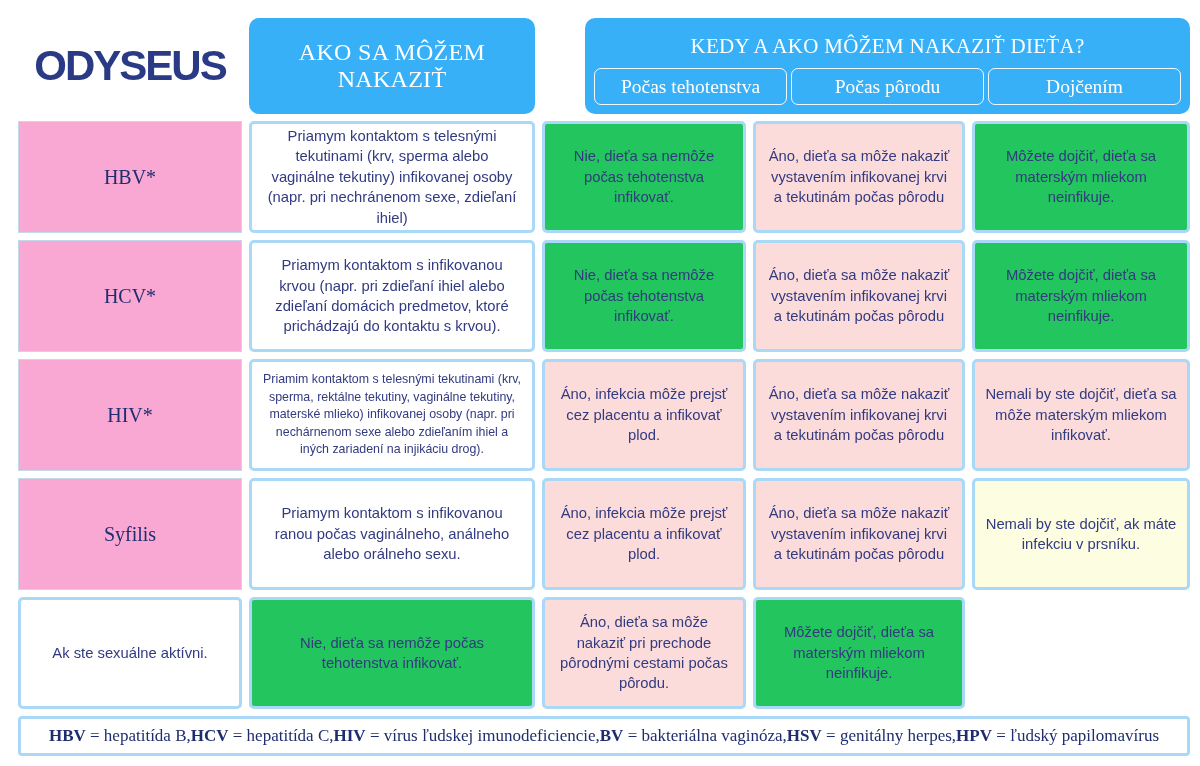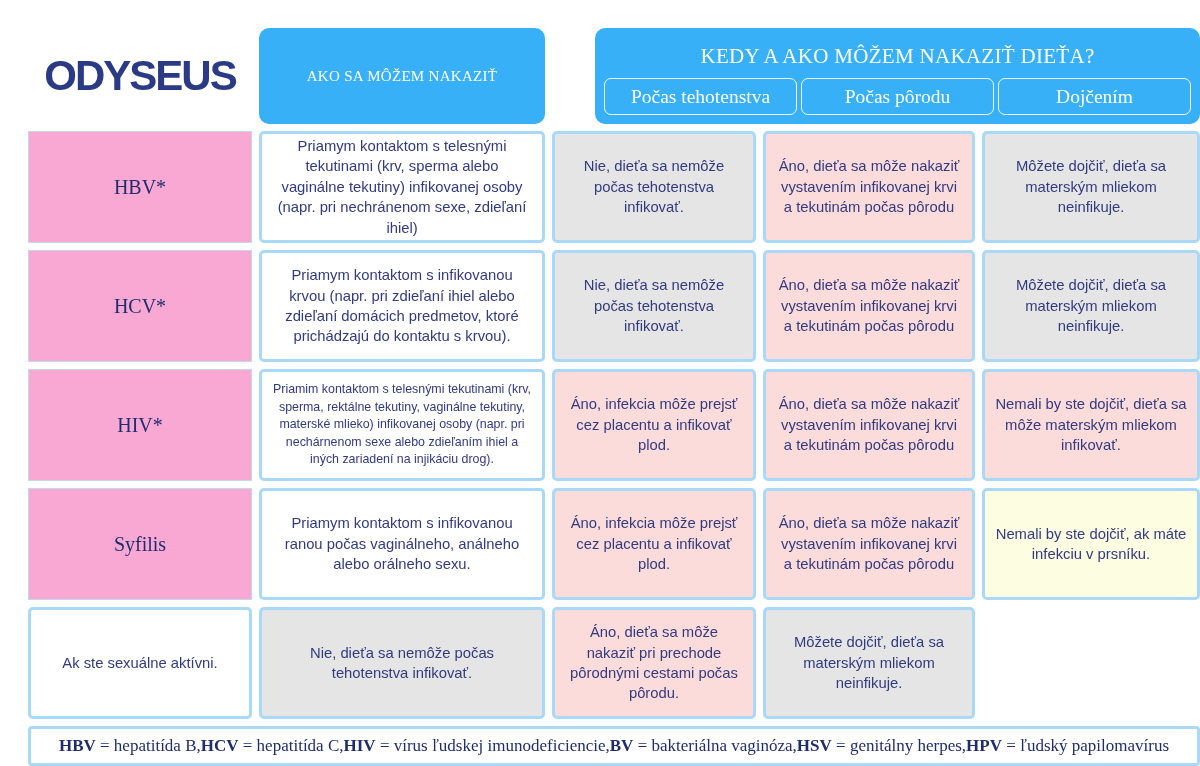--- a/index.html
+++ b/index.html
@@ -1,52 +1,52 @@
 <!DOCTYPE html>
 <html><head>
 <meta charset="utf-8">
 <style>
   html,body{margin:0;padding:0;background:#ffffff;}
   .poster{
     width:1200px;height:766px;box-sizing:border-box;background:#ffffff;
-    padding:28px;display:grid;
+    padding:18px;display:grid;
     grid-template-columns:224px 286px 204px 212px 218px;
     grid-template-rows:96px repeat(5,112px) 40px;
     gap:7px;
     font-family:"Liberation Sans",sans-serif;
   }
   .logo-cell{display:flex;align-items:center;justify-content:center;}
   .logo-text{
     font-family:"Liberation Sans",sans-serif;font-weight:800;font-size:42px;
     color:#2a3a84;letter-spacing:-2px;white-space:nowrap;
   }
   .hdr{background:#38b0f7;border-radius:10px;color:#ffffff;
     font-family:"Liberation Serif","DejaVu Serif",serif;}
   .hdr-col2{display:flex;align-items:center;justify-content:center;
-    text-align:center;font-size:15px;letter-spacing:.3px;padding:0 10px;}
+    text-align:center;font-size:24px;letter-spacing:.3px;padding:0 10px;}
   .hdr-right{grid-column:3/6;display:flex;flex-direction:column;padding:7px 9px 9px;margin-left:43px;}
   .hdr-title{flex:1;display:flex;align-items:center;justify-content:center;
     font-size:21px;letter-spacing:.3px;}
   .subcols{display:flex;gap:4px;height:37px;justify-content:center;}
   .subcol{flex:1;border:1.5px solid rgba(255,255,255,.92);border-radius:7px;
     display:flex;align-items:center;justify-content:center;font-size:19.5px;}
   .label-cell{
     background:#f9a8d4;border:1px solid #c3d9ea;
     display:flex;align-items:center;justify-content:center;text-align:center;
     font-family:"Liberation Serif","DejaVu Serif",serif;font-size:20px;
     color:#1f2d6e;padding:4px 10px;line-height:1.35;
   }
   .cell{
     background:#ffffff;border:3px solid #a9d9f6;border-radius:5px;
     display:flex;align-items:center;justify-content:center;text-align:center;
     padding:6px 10px;color:#323a80;font-size:14.8px;line-height:1.38;
     box-sizing:border-box;
   }
   .cell.dense{font-size:12.4px;line-height:1.42;padding:6px 8px;}
-  .tone-green{background:#e5e5e5;}
+  .tone-green{background:#22c55e;}
   .tone-pink{background:#fcdcda;}
   .tone-yellow{background:#fdfde2;}
   .footer{
     grid-column:1/6;background:#ffffff;border:3px solid #a9d9f6;border-radius:4px;
     display:flex;align-items:center;justify-content:center;
     font-family:"Liberation Serif","DejaVu Serif",serif;font-size:17px;
     color:#1f2d6e;box-sizing:border-box;white-space:nowrap;
   }
   .footer b{font-weight:700;}
 </style>

